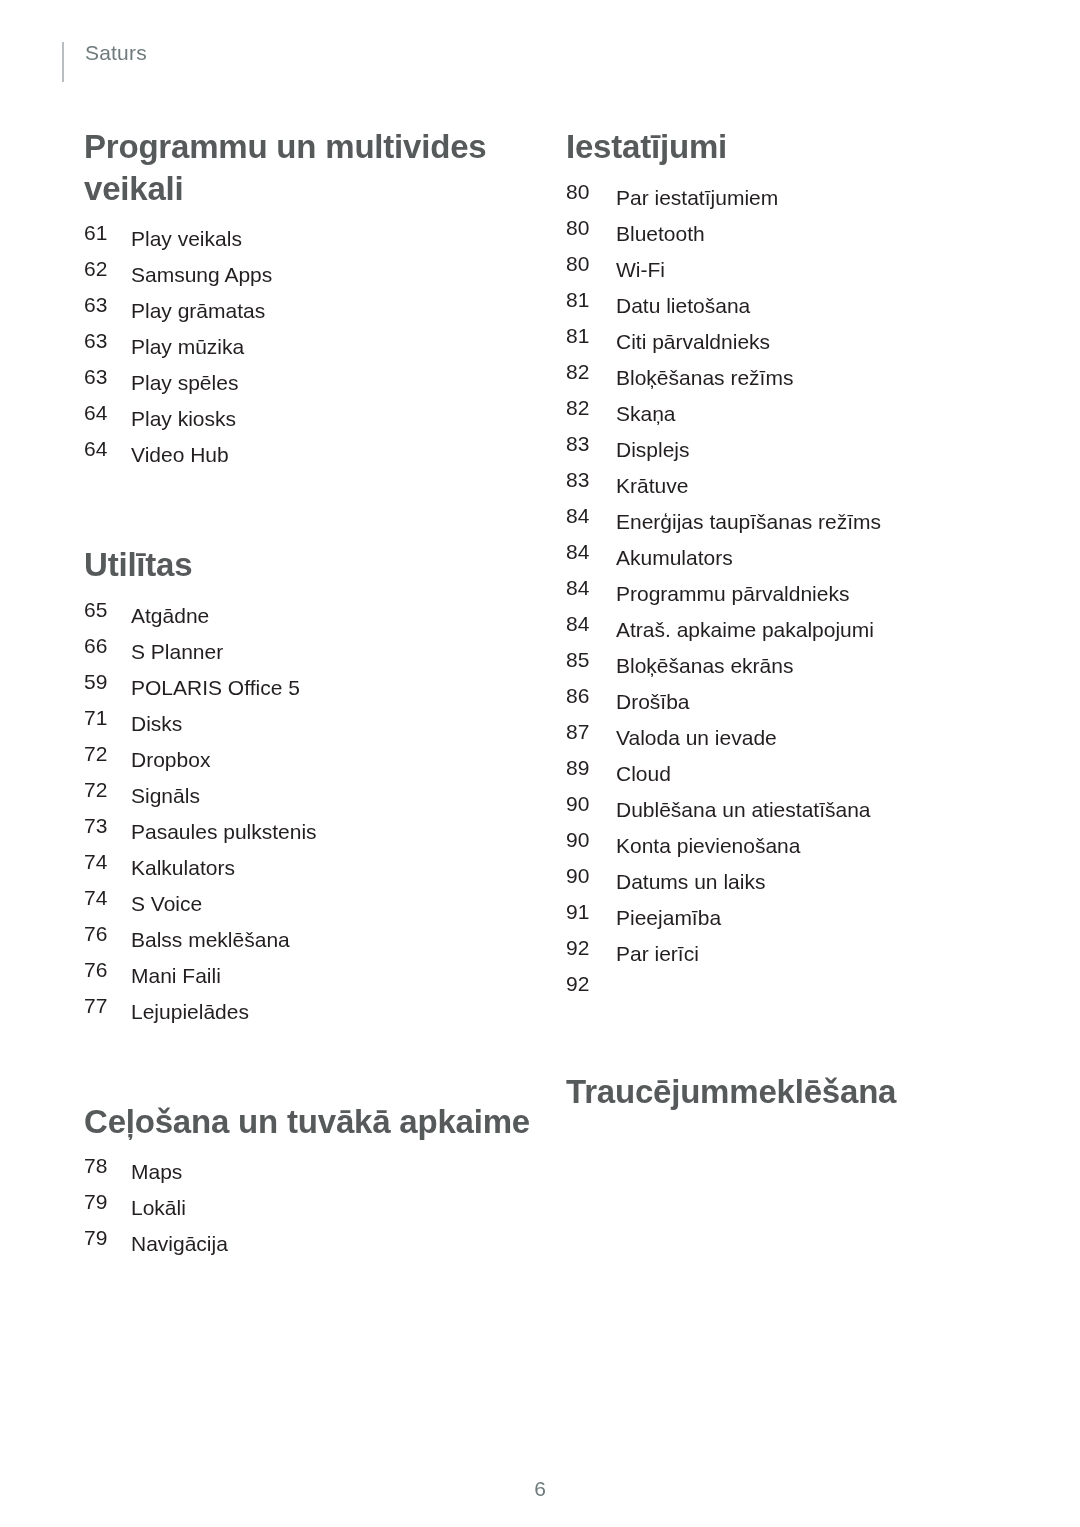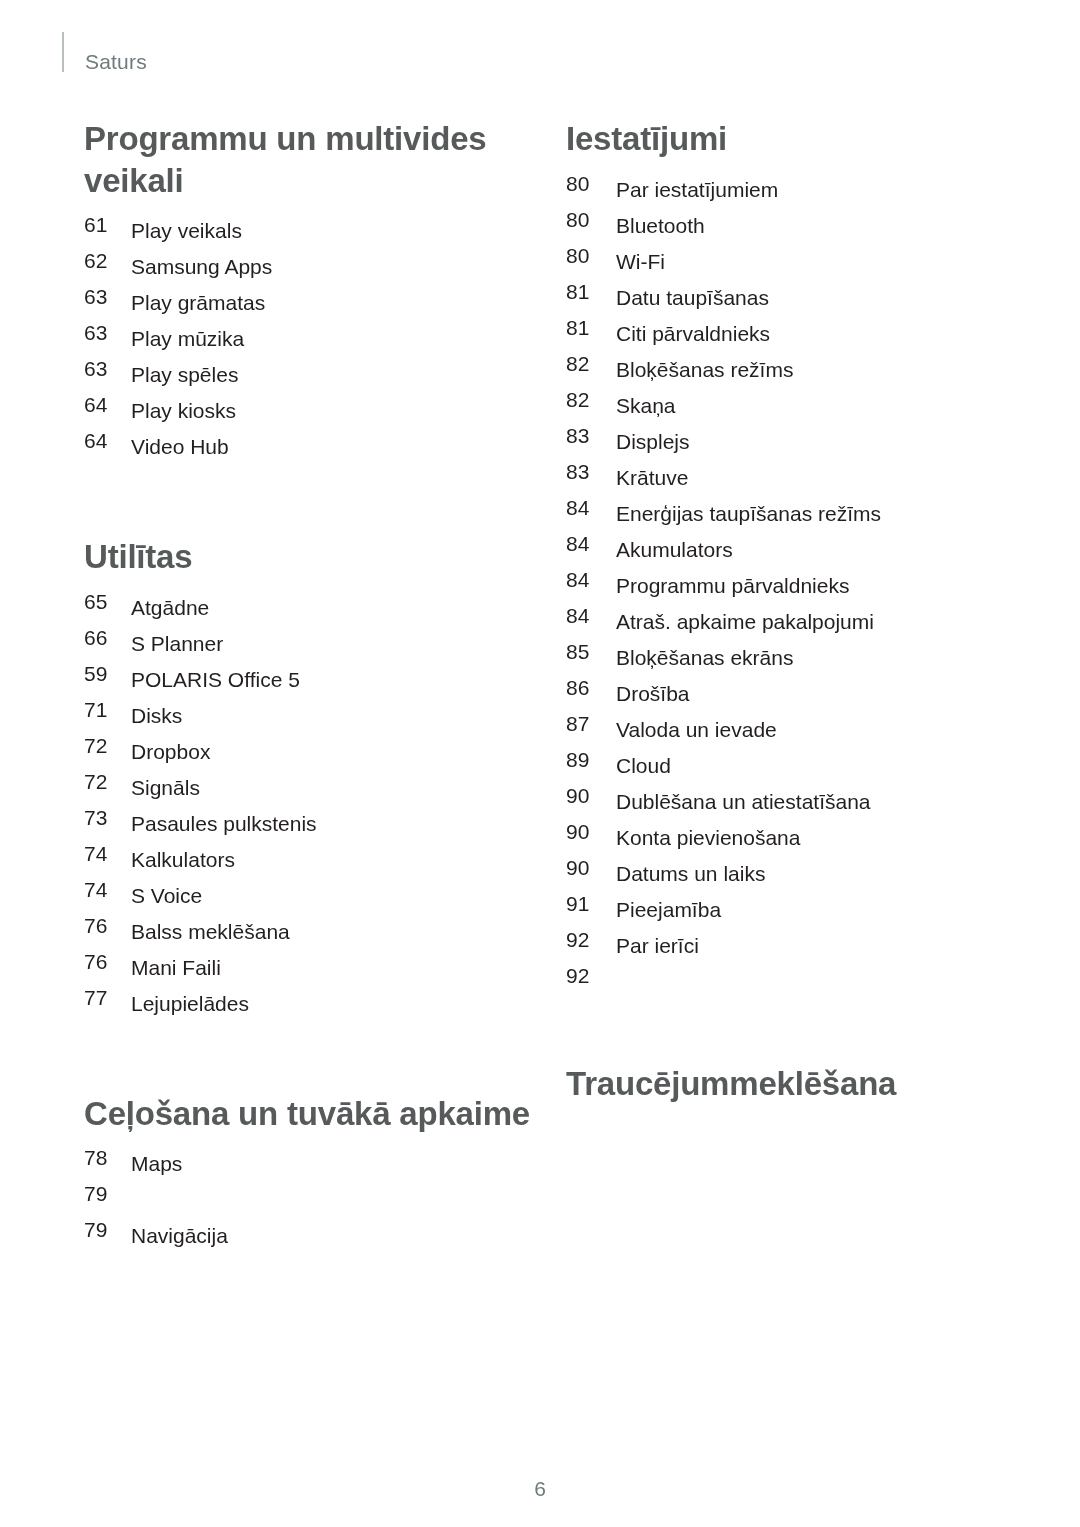--- a/index.html
+++ b/index.html
@@ -21,24 +21,24 @@
     inset: 0;
     width: 1080px;
     height: 1527px;
     overflow: hidden;
   }
 
   
   .running-head {
     position: absolute;
     left: 62px;
-    top: 30px;
+    top: 42px;
     height: 42px;
     display: flex;
-    align-items: flex-end;
+    align-items: flex-start;
   }
   .running-head-rule {
     width: 2px;
     height: 40px;
     background: #b9bfc0;
     margin-right: 21px;
   }
   .running-head-label {
     font-size: 21px;
     color: #6f7b7d;
@@ -48,21 +48,21 @@
 
   
   .columns {
     position: absolute;
     left: 0;
     top: 118px;
     width: 1080px;
   }
   .col {
     position: absolute;
-    top: 0;
+    top: 8px;
   }
   .col-left  { left: 84px;  width: 450px; }
   .col-right { left: 566px; width: 430px; }
 
   .section { margin: 0; }
 
   h2.section-title {
     margin: 0;
     font-size: 33px;
     font-weight: bold;
@@ -218,20 +218,21 @@
         <div class="section">
           <h2 class="section-title">Ceļošana un tuvākā apkaime</h2>
           <div class="title-to-list"></div>
           <ul class="toc-list">
             <li class="toc-item">
               <span class="toc-page">78</span>
               <span class="toc-label">Maps</span>
             </li>
             <li class="toc-item">
               <span class="toc-page">79</span>
+              <span class="toc-label">Lokāli</span>
             </li>
             <li class="toc-item">
               <span class="toc-page">79</span>
               <span class="toc-label">Navigācija</span>
             </li>
           </ul>
         </div>
       </div>
     <div class="col col-right">
         <div class="section">
@@ -245,21 +246,21 @@
             <li class="toc-item">
               <span class="toc-page">80</span>
               <span class="toc-label">Bluetooth</span>
             </li>
             <li class="toc-item">
               <span class="toc-page">80</span>
               <span class="toc-label">Wi-Fi</span>
             </li>
             <li class="toc-item">
               <span class="toc-page">81</span>
-              <span class="toc-label">Datu taupīšanas</span>
+              <span class="toc-label">Datu lietošana</span>
             </li>
             <li class="toc-item">
               <span class="toc-page">81</span>
               <span class="toc-label">Citi pārvaldnieks</span>
             </li>
             <li class="toc-item">
               <span class="toc-page">82</span>
               <span class="toc-label">Bloķēšanas režīms</span>
             </li>
             <li class="toc-item">

